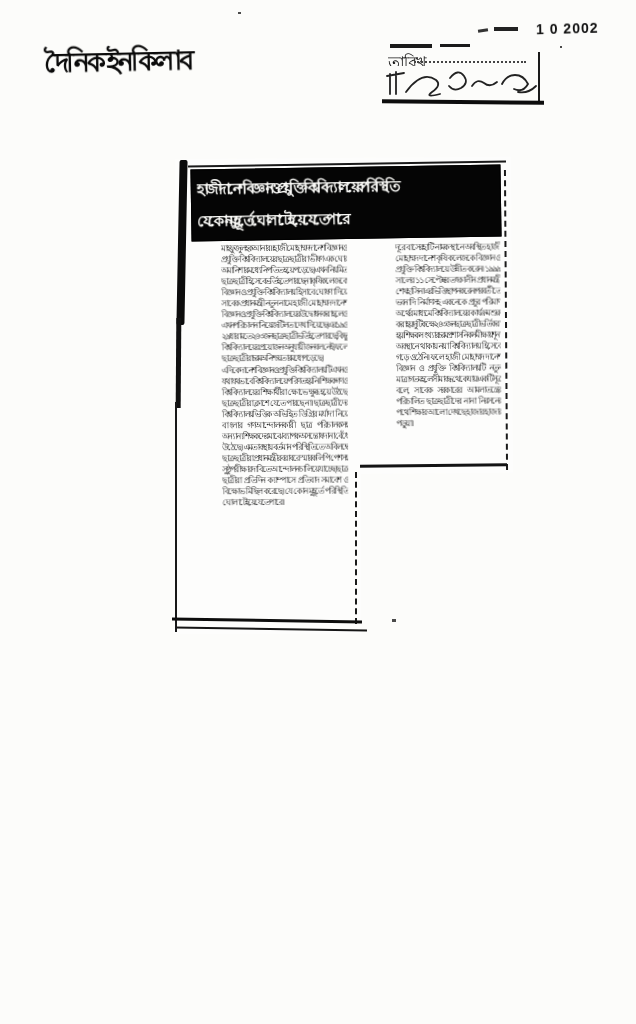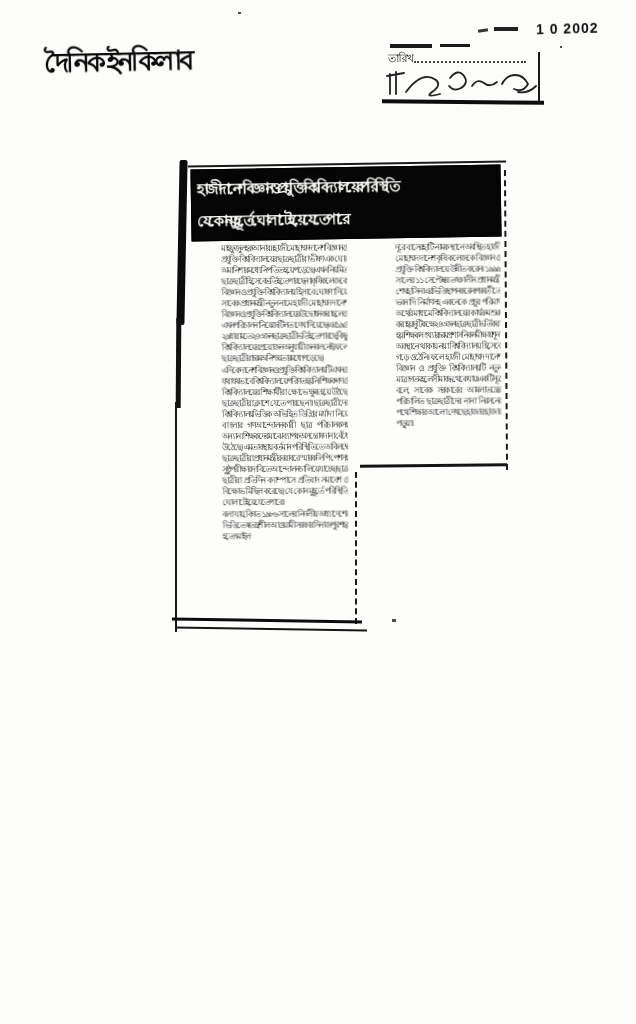--- a/index.html
+++ b/index.html
@@ -28,21 +28,21 @@
     transform:rotate(-1.5deg); filter:blur(0.3px);
   }
   .stamp-predash1 { left:478px; top:29px; width:10px; height:3px; background:#333; transform:rotate(-8deg); }
   .stamp-predash2 { left:494px; top:27px; width:24px; height:4px; background:#222; }
   .stamp-box-topdash1 { left:390px; top:44px; width:42px; height:4px; background:#1a1a1a; }
   .stamp-box-topdash2 { left:440px; top:44px; width:30px; height:3px; background:#1a1a1a; }
   .stamp-box-right { left:538px; top:52px; width:2px; height:52px; background:#1a1a1a; }
   .stamp-box-bottom { left:382px; top:100px; width:162px; height:4px; background:#0d0d0d; transform:rotate(0.6deg); }
   .stamp-label {
     left:388px; top:50px; width:150px; height:16px;
-    font-size:11px; letter-spacing:-1px; filter:blur(0.3px);
+    font-size:16px; letter-spacing:-1px; filter:blur(0.3px);
     white-space:nowrap; overflow:hidden;
   }
   .stamp-dotline { left:414px; top:60px; width:112px; height:1px;
     border-bottom:2px dotted #444; }
   .signature { left:384px; top:62px; }
 
   
   .clipping-paper {
     left:176px; top:158px; width:336px; height:316px;
     background:#fdfdfc; transform:rotate(-0.4deg);
@@ -137,21 +137,20 @@
   <div class="abs bottom-line-2"></div>
 
   <div class="abs headline-banner">
     <div class="headline-line">হাজী দানেশ বিজ্ঞান ও প্রযুক্তি বিশ্ববিদ্যালয়ের পরিস্থিতি</div>
     <div class="headline-line">যে কোন মুহূর্তে ঘোলাটে হয়ে যেতে পারে</div>
   </div>
 
   <div class="abs col col-left">
     <p>মাহফুজুল হক আনার ॥ হাজী মোহাম্মদ দানেশ বিজ্ঞান ও প্রযুক্তি বিশ্ববিদ্যালয়ের ছাত্র-ছাত্রীরা ভীষণ এক ঘোর অমানিশার মধ্যে নিপতিত হয়ে পড়েছে। এখন নিয়মিত ছাত্র-ছাত্রী হিসেবে ভর্তি হতে পারছে না। কৃষি কলেজকে বিজ্ঞান ও প্রযুক্তি বিশ্ববিদ্যালয় হিসাবে ঘোষণা দিয়ে সাবেক প্রধানমন্ত্রী নতুন নামে হাজী মোহাম্মদ দানেশ বিজ্ঞান ও প্রযুক্তি বিশ্ববিদ্যালয়ের উদ্বোধন করা হলেও এখন পরিচালনা নিয়ে জটিলতা দেখা দিয়েছে। এর ১৯ ও ২৯ ধারা মতে ২৪৩ জন ছাত্র-ছাত্রী ভর্তি হতে পারছে; কিন্তু বিশ্ববিদ্যালয়ের প্রয়োজন অনুযায়ী জনবল নেই। ফলে ছাত্র-ছাত্রীরা চরম অনিশ্চয়তার মধ্যে পড়েছে।</p>
     <p>এদিকে দানেশ বিজ্ঞান ও প্রযুক্তি বিশ্ববিদ্যালয়টি এখনও যথাযথভাবে বিশ্ববিদ্যালয়ে পরিণত হয়নি। শিক্ষকগণ ও বিশ্ববিদ্যালয়ের শিক্ষার্থীরা ক্ষোভে ক্ষুব্ধ হয়ে উঠছে। ছাত্র-ছাত্রীরা ক্লাশে যেতে পারছে না। ছাত্র-ছাত্রীদের বিশ্ববিদ্যালয়ভিত্তিক অভিহিত ডিগ্রির মর্যাদা নিয়ে বাংলার গণআন্দোলনকারী ছাত্র পরিচালকসহ অন্যান্য শিক্ষকদের মাঝে ব্যাপক অসন্তোষ দানা বেঁধে উঠেছে। এমতাবস্থায় বর্তমান পরিস্থিতিতে অবিলম্বে ছাত্র-ছাত্রীরা প্রধানমন্ত্রীর বরাবরে স্মারকলিপি পেশসহ সুষ্ঠু পরীক্ষার দাবিতে আন্দোলন চালিয়ে যাচ্ছে। ছাত্র-ছাত্রীরা প্রতিদিন ক্যাম্পাসে প্রতিবাদ সমাবেশ ও বিক্ষোভ মিছিল করেছে। যে কোন মুহূর্তে পরিস্থিতি ঘোলাটে হয়ে যেতে পারে।</p>
-    <p>বলা যায়, বিগত ১৯৮৬ সালের নির্দলীয় অধ্যাদেশের ভিত্তিতে স্বতন্ত্রশীল আওয়ামী সরকার দিনাজপুর শহর হতে ৭ মাইল</p>
   </div>
 
   <div class="abs col col-right">
     <p>দূরে বাসেরহাটি নামক স্থানে অবস্থিত হাজী মোহাম্মদ দানেশ কৃষি কলেজকে বিজ্ঞান ও প্রযুক্তি বিশ্ববিদ্যালয়ে উন্নীত করেন। ১৯৯৯ সালের ১১ সেপ্টেম্বর তৎকালীন প্রধানমন্ত্রী শেখ হাসিনা এর ভিত্তি স্থাপন করেন। পরবর্তীতে ভবনাদি নির্মাণসহ একনেকে প্রচুর পরিমাণ অর্থের মাধ্যমে বিশ্ববিদ্যালয়ের কার্যক্রম শুরু করা হয়। দুটি কক্ষে ২৪৩ জন ছাত্র-ছাত্রী ভর্তি করা হয়। শিক্ষক সংখ্যার চরম প্রশাসনিক সমীক্ষায় 'শূন্য' অবস্থানে থাকায় নয়া বিশ্ববিদ্যালয় হিসেবে গড়ে ওঠেনি। ফলে হাজী মোহাম্মদ দানেশ বিজ্ঞান ও প্রযুক্তি বিশ্ববিদ্যালয়টি নতুন মাত্রাগত মহলে সীমাবদ্ধ থেকে যায়। একটি সূত্র বলে, সাবেক সরকারের আমলাতন্ত্রের পরিচালিত ছাত্র-ছাত্রীদের নানা নিরসনের পথে শিক্ষার আলো দেখছে হাজার হাজার পড়ুয়া।</p>
   </div>
 
   <div class="abs speck speck-a"></div>
   <div class="abs speck speck-b"></div>
   <div class="abs speck speck-c"></div>
 

